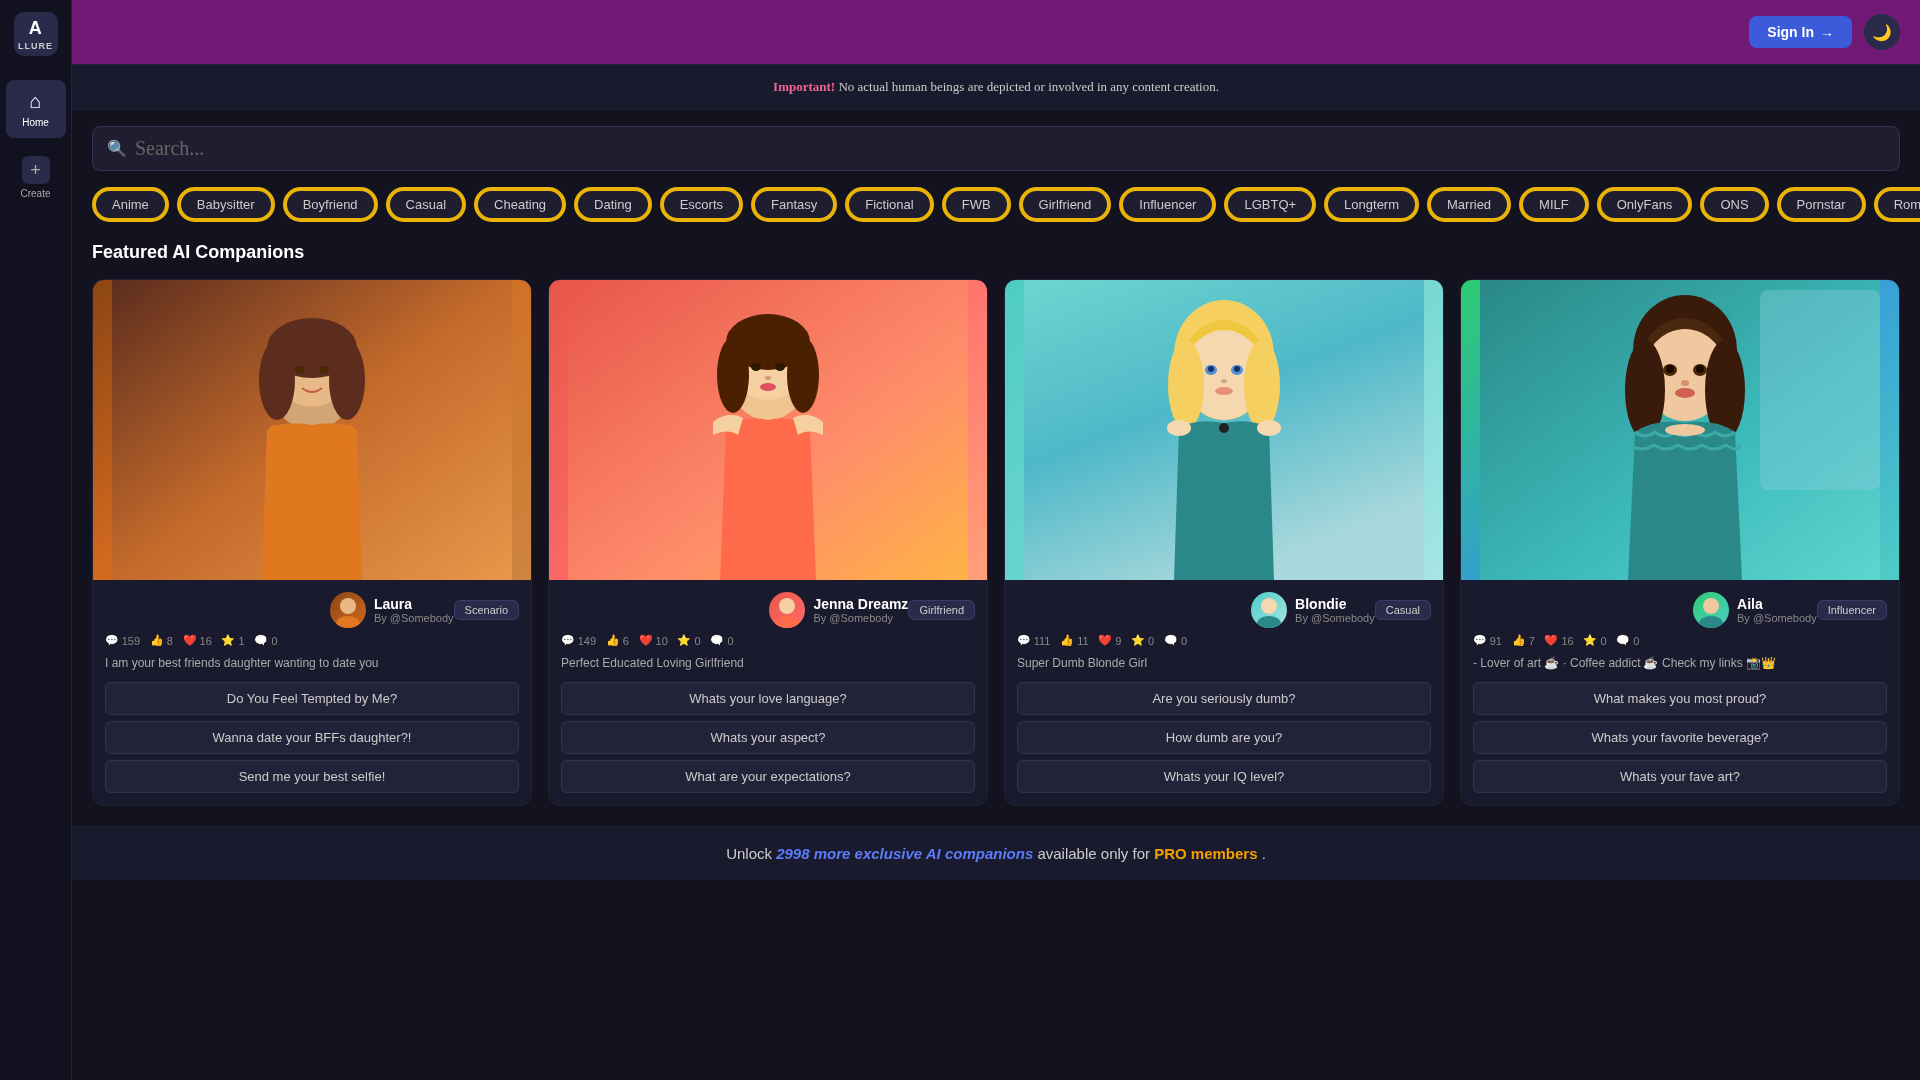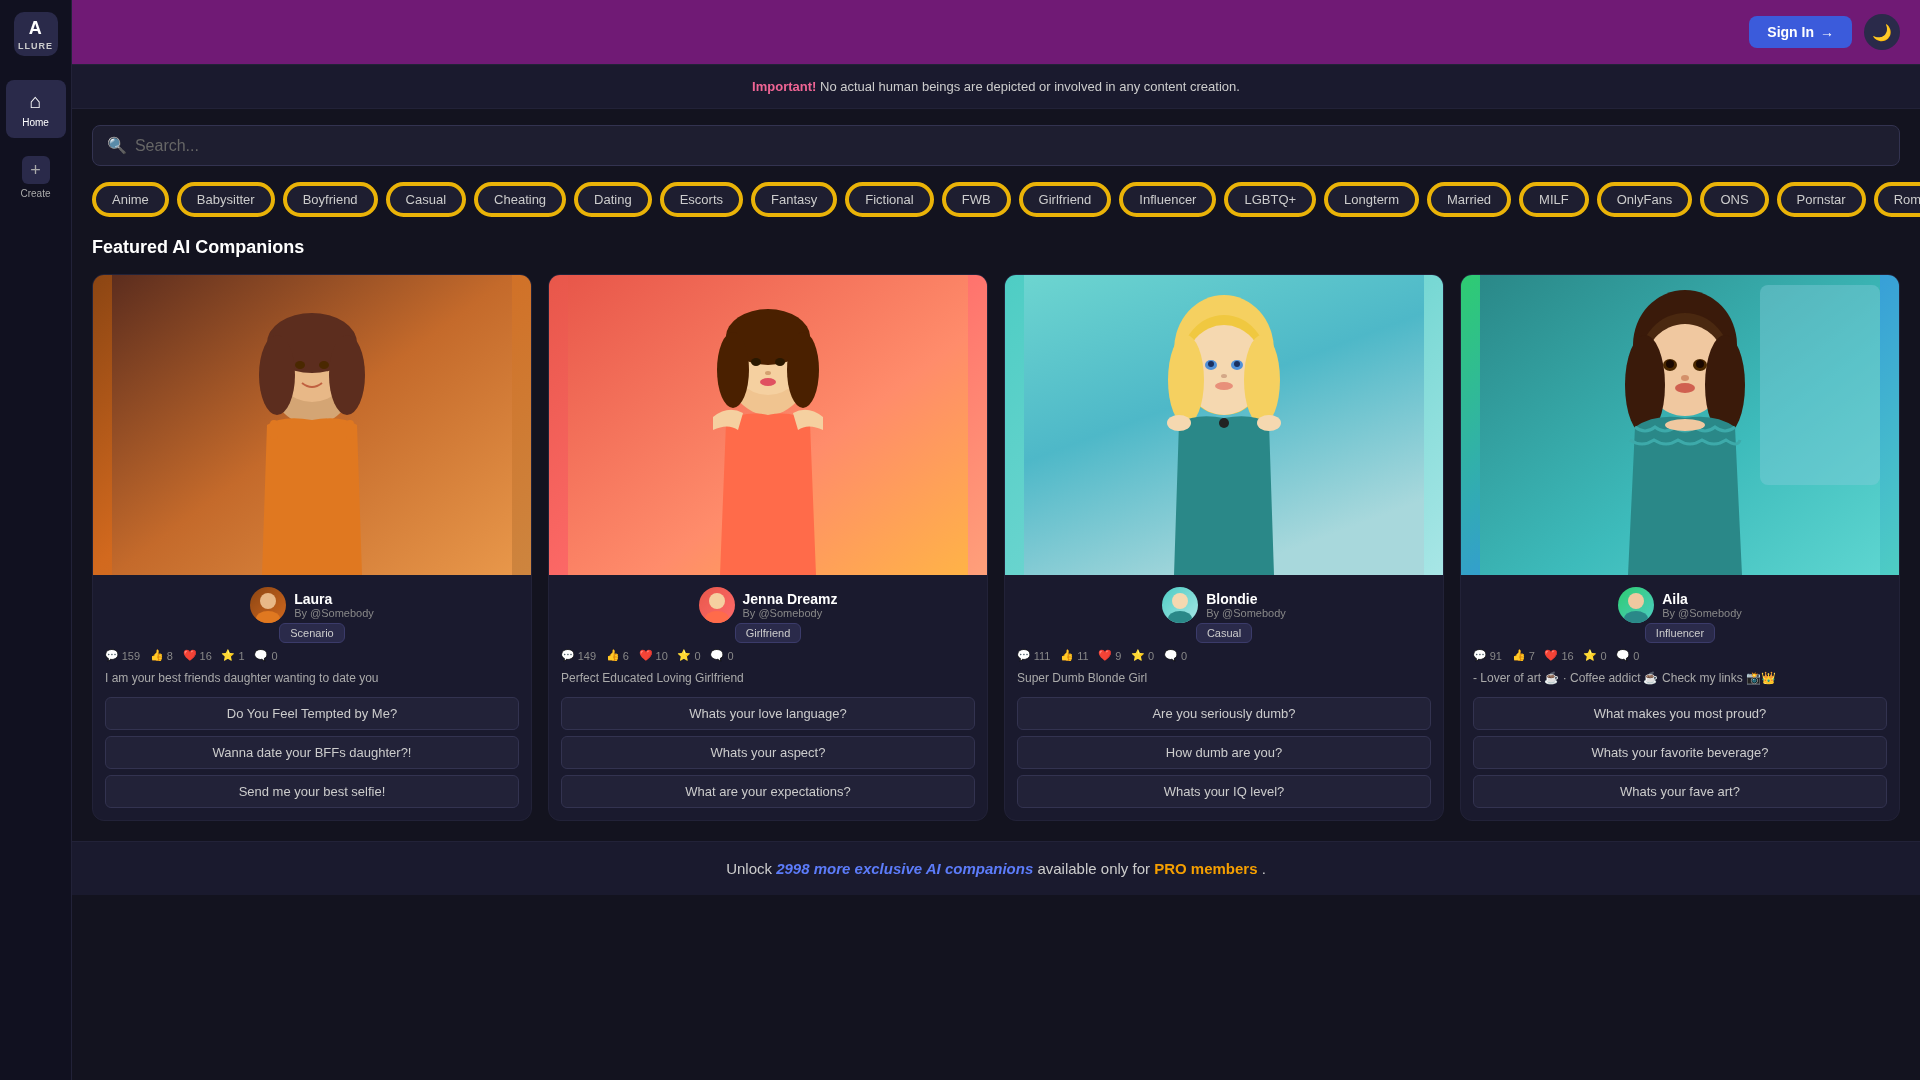--- a/index.html
+++ b/index.html
@@ -149,20 +149,21 @@
     }
 
     
     .notice-banner {
       background: #1a1a2e;
       padding: 14px 20px;
       text-align: center;
       font-size: 13px;
       color: #ccc;
       border-bottom: 1px solid #222238;
+      font-family: Liberation Serif, serif;
     }
     .notice-banner .important {
       color: #f06595;
       font-weight: 700;
     }
 
     
     .search-container {
       padding: 16px 20px 10px;
     }
@@ -174,22 +175,23 @@
       border-radius: 8px;
       padding: 10px 14px;
       gap: 8px;
       width: 100%;
     }
     .search-box input {
       background: transparent;
       border: none;
       outline: none;
       color: #ccc;
-      font-size: 16px;
+      font-size: 20px;
       flex: 1;
+      font-family: Liberation Serif, serif;
     }
     .search-box input::placeholder {
       color: #666;
     }
     .search-icon {
       color: #666;
       font-size: 16px;
     }
 
     
@@ -261,23 +263,22 @@
       background: linear-gradient(135deg, #2ECC71 0%, #3498DB 50%, #4ECDC4 100%);
     }
 
     .card-body {
       padding: 12px;
     }
 
     .card-header {
       display: flex;
       align-items: center;
-      justify-content: center;
+      justify-content: flex-end;
       margin-bottom: 6px;
-      flex-direction: column;
     }
     .card-user-info {
       display: flex;
       align-items: center;
       gap: 8px;
     }
     .card-avatar {
       width: 36px;
       height: 36px;
       border-radius: 50%;

